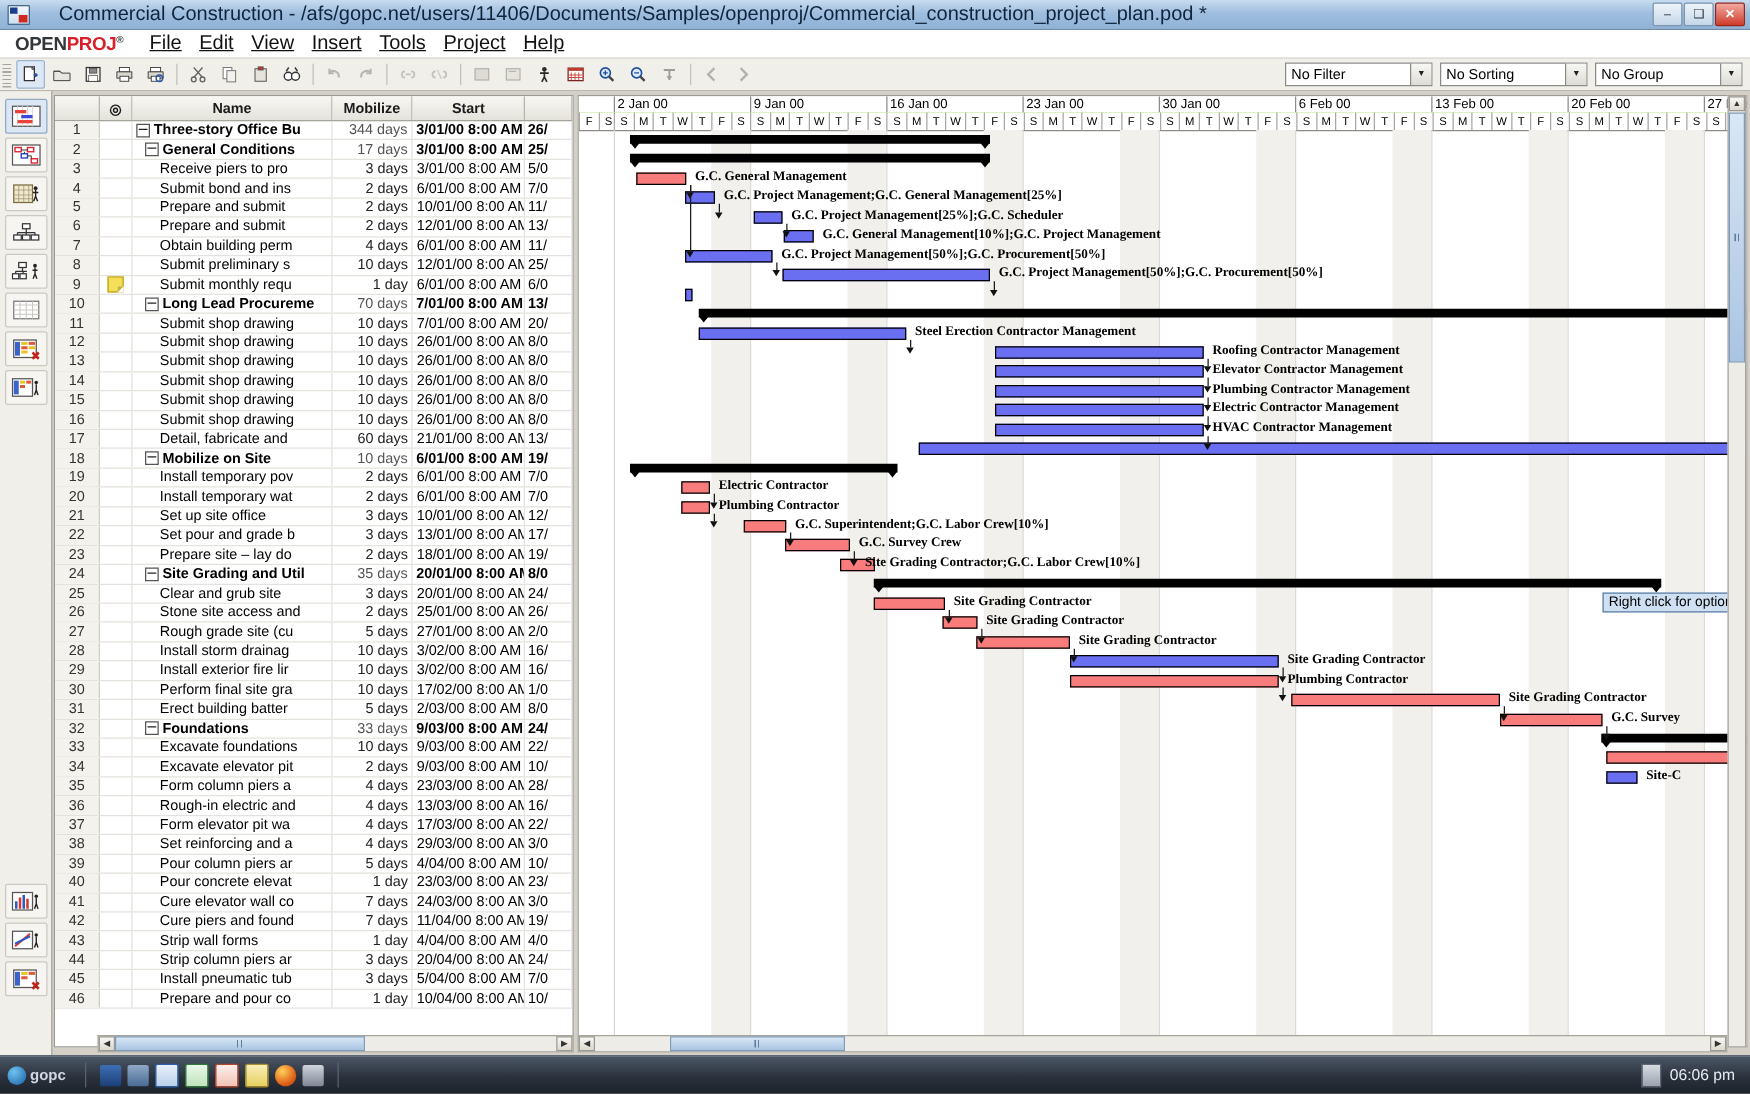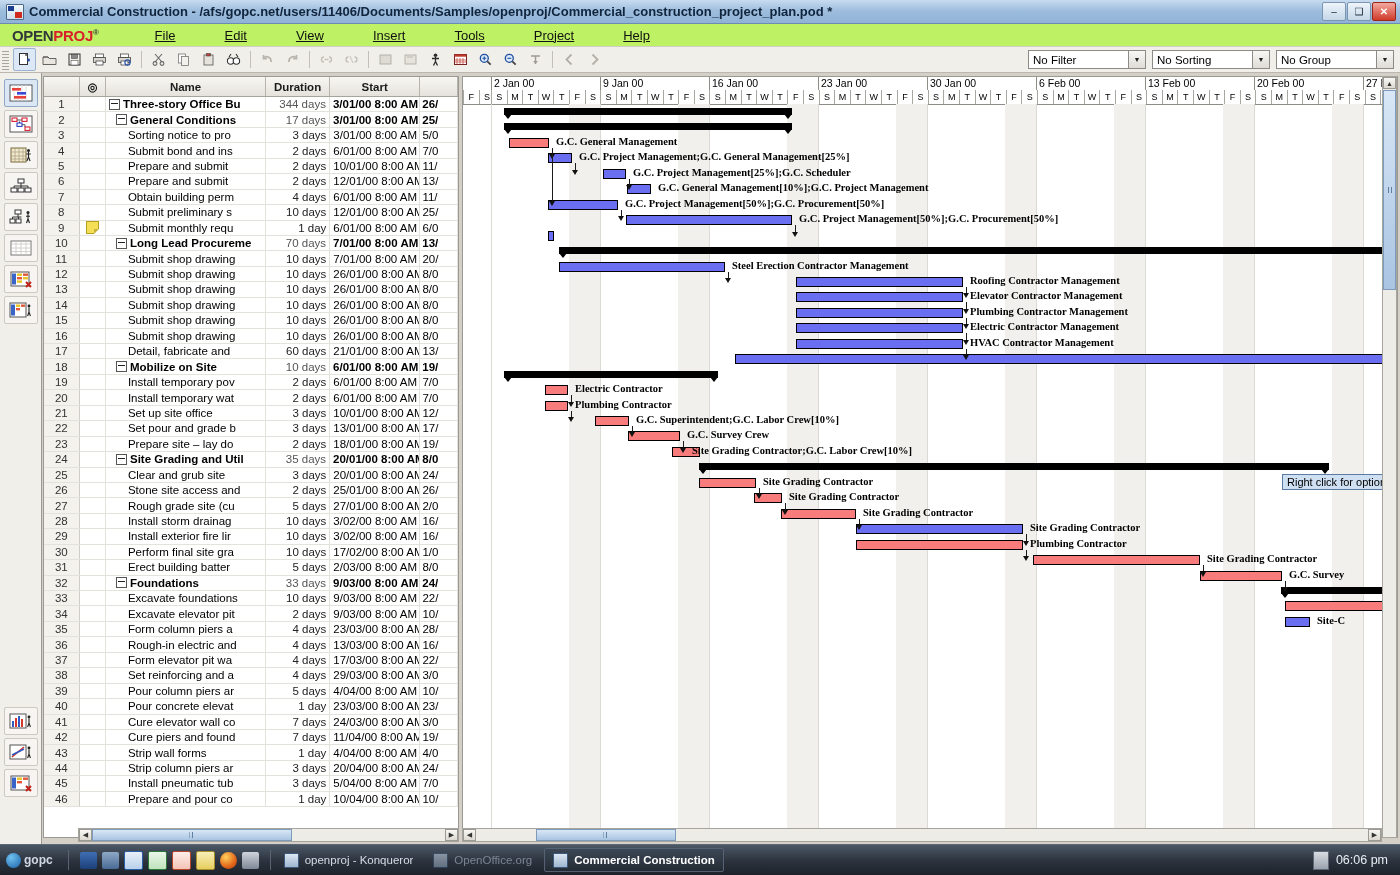--- a/index.html
+++ b/index.html
@@ -21,48 +21,48 @@
     box-sizing:border-box;padding:0 2px;
   }
   .tb-icon{
     width:16px;height:14px;margin:0 5px 0 4px;flex:none;
     background:linear-gradient(#f4f8fc,#cfe0f0);
     border:1px solid #4a6a8a;border-radius:1px;position:relative;
   }
   .tb-icon:before{content:"";position:absolute;left:1px;top:1px;width:6px;height:5px;background:#1a3d8f;}
   .tb-icon:after{content:"";position:absolute;right:1px;bottom:1px;width:7px;height:6px;background:#cf2a20;}
   .tb-title{
-    flex:1;font-size:13px;color:#10243c;font-weight:bold;
-    white-space:nowrap;overflow:hidden;letter-spacing:0px;
+    flex:1;font-size:16px;color:#10243c;font-weight:normal;
+    white-space:nowrap;overflow:hidden;letter-spacing:0px;margin-left:18px;
   }
   .tb-btns{display:flex;gap:1px;flex:none;margin-right:2px;}
   .tb-btn{
     width:22px;height:17px;border:1px solid #7d96b0;border-radius:2px;
     background:linear-gradient(#eef4fa,#c5d7e8);
     position:relative;
   }
   .tb-btn.close{background:linear-gradient(#f3a9a0,#cf3b2a);border-color:#9a2418;}
   .tb-btn span{
     position:absolute;left:0;right:0;top:50%;transform:translateY(-50%);
     text-align:center;font-size:10px;color:#23323f;line-height:1;
   }
   .tb-btn.close span{color:#fff;font-weight:bold;}
 
   
   .menubar{
     position:absolute;left:0;top:24px;width:1400px;height:23px;
-    background:#bef264;border-bottom:1px solid #cfcdc6;
+    background:#ffffff;border-bottom:1px solid #cfcdc6;
     display:flex;align-items:center;box-sizing:border-box;padding-left:12px;
   }
   .brand{font-size:15px;font-weight:bold;letter-spacing:-0.3px;margin-right:14px;}
   .brand .b1{color:#33373a;}
   .brand .b2{color:#d8202a;}
   .brand .reg{font-size:8px;vertical-align:super;color:#33373a;}
   .menu-item{
-    font-size:13px;color:#111;padding:2px 7px;cursor:default;white-space:nowrap;margin-left:35px;
+    font-size:16px;color:#111;padding:2px 7px;cursor:default;white-space:nowrap;
   }
   .menu-item u{text-decoration:underline;}
 
   
   .toolbar{
     position:absolute;left:0;top:47px;width:1400px;height:26px;
     background:#f0efe9;border-bottom:1px solid #b9b7b0;
     display:flex;align-items:center;box-sizing:border-box;
   }
   .grip{width:7px;height:20px;margin:0 3px 0 2px;flex:none;
@@ -578,21 +578,21 @@
           <path d="M17 12 l5 5 M22 12 l-5 5" stroke="#c0231a" stroke-width="2"></path>
         </svg>
     </div>
   </div>
 
   <div class="grid-pane">
     <div class="ghead">
       <div class="c-num"></div>
       <div class="c-ind">◎</div>
       <div class="c-name">Name</div>
-      <div class="c-dur">Duration</div>
+      <div class="c-dur">Mobilize</div>
       <div class="c-start">Start</div>
       <div class="c-fin"></div>
     </div>
     <div id="grid-rows">
         <div class="grow summary">
           <div class="c-num">1</div>
           <div class="c-ind"></div>
           <div class="c-name">
             <span class="toggle"></span>
             <span>Three-story Office Bu</span>
@@ -609,21 +609,21 @@
             <span>General Conditions</span>
           </div>
           <div class="c-dur">17 days</div>
           <div class="c-start">3/01/00 8:00 AM</div>
           <div class="c-fin">25/</div>
         </div>
         <div class="grow">
           <div class="c-num">3</div>
           <div class="c-ind"></div>
           <div class="c-name ind2">
-            <span>Sorting notice to pro</span>
+            <span>Receive piers to pro</span>
           </div>
           <div class="c-dur">3 days</div>
           <div class="c-start">3/01/00 8:00 AM</div>
           <div class="c-fin">5/0</div>
         </div>
         <div class="grow">
           <div class="c-num">4</div>
           <div class="c-ind"></div>
           <div class="c-name ind2">
             <span>Submit bond and ins</span>
@@ -1297,33 +1297,19 @@
       <div class="qicon" style="background:linear-gradient(#3e6fb4,#1c3f78);"></div>
       <div class="qicon" style="background:linear-gradient(#8fa8c6,#4a6b95);"></div>
       <div class="qicon" style="background:linear-gradient(#e8f0fa,#b9d0ea);border:1px solid #2a5fa8;"></div>
       <div class="qicon" style="background:linear-gradient(#eaf7e9,#bfe3bb);border:1px solid #2f7a38;"></div>
       <div class="qicon" style="background:linear-gradient(#fdeeea,#f3c3b5);border:1px solid #b4462c;"></div>
       <div class="qicon" style="background:linear-gradient(#f8eeb8,#e6cf5e);border:1px solid #a8912c;"></div>
       <div class="qicon" style="border-radius:50%;background:radial-gradient(circle at 35% 30%,#ffd05b,#e2651a 60%,#9c3a10);"></div>
       <div class="qicon" style="background:linear-gradient(#cfd4dc,#7e8796);"></div>
     </div>
     <div class="tbsep"></div>
-    <div id="task-buttons" style="display:flex;align-items:center;">
-        <div class="taskbtn">
-          <div style="width: 13px; height: 13px; flex: 0 0 auto; border-radius: 1px; background: linear-gradient(rgb(219, 230, 242), rgb(159, 182, 207)); border: 1px solid rgb(59, 90, 125);"></div>
-          <div class="tlab">openproj - Konqueror</div>
-        </div>
-        <div class="taskbtn dim">
-          <div style="width: 13px; height: 13px; flex: 0 0 auto; border-radius: 1px; background: linear-gradient(rgb(219, 230, 242), rgb(159, 182, 207)); border: 1px solid rgb(59, 90, 125); opacity: 0.5;"></div>
-          <div class="tlab">OpenOffice.org</div>
-        </div>
-        <div class="taskbtn active">
-          <div style="width: 13px; height: 13px; flex: 0 0 auto; border-radius: 1px; background: linear-gradient(rgb(219, 230, 242), rgb(159, 182, 207)); border: 1px solid rgb(59, 90, 125);"></div>
-          <div class="tlab">Commercial Construction</div>
-        </div>
-      </div>
     <div class="tray">
       <div style="width:14px;height:17px;background:linear-gradient(#d8dce2,#9aa2ae);border:1px solid #5d6775;"></div>
       <div class="clock">06:06 pm</div>
     </div>
   </div>
 
 </div>
 
 </body></html>

